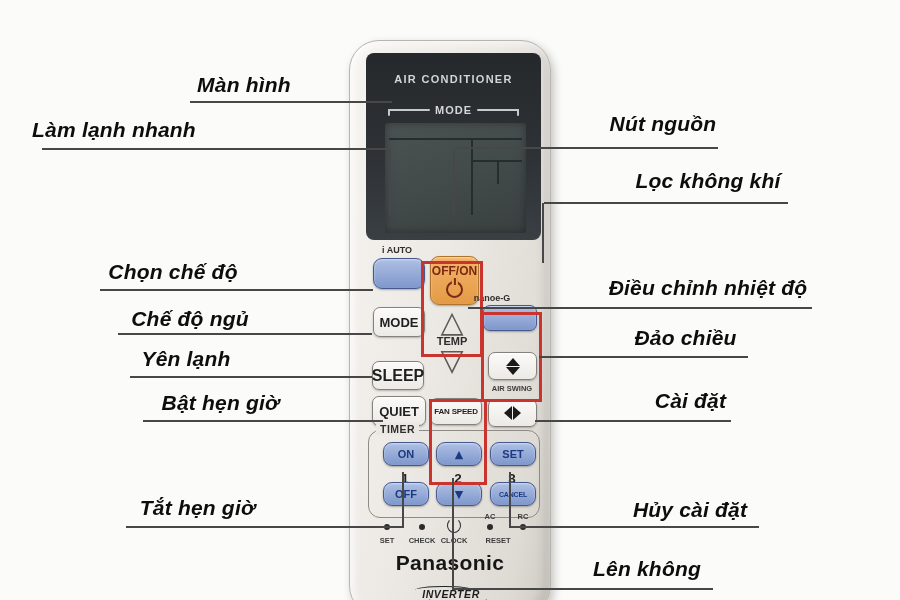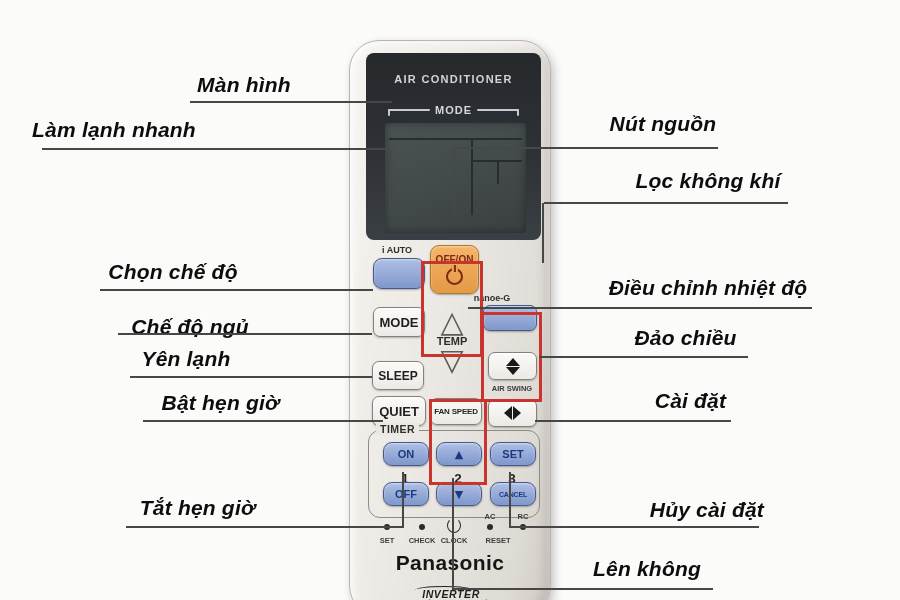--- a/index.html
+++ b/index.html
@@ -88,39 +88,39 @@
       <div class="seg-line" style="left:4px;right:4px;top:15px;height:1.6px;"></div>
       <div class="seg-line" style="left:86px;top:15px;width:1.6px;height:77px;"></div>
       <div class="seg-line" style="left:86px;right:4px;top:37px;height:1.6px;"></div>
       <div class="seg-line" style="left:112px;top:37px;width:1.6px;height:24px;"></div>
     </div>
   </div>
 
   <div class="small-cap" style="left:14px;top:204px;width:66px;">i AUTO</div>
   <div class="btn-blue" style="left:23px;top:217px;width:50px;height:29px;"></div>
 
-  <div class="btn-orange" style="left:80px;top:204px;width:47px;height:47px;font-size:10px;text-align:center;">
+  <div class="btn-orange" style="left:80px;top:215px;width:47px;height:47px;font-size:12px;text-align:center;">
     <span>OFF/ON</span>
     <span class="power"></span>
   </div>
 
   <div class="btn-white" style="left:23px;top:266px;width:50px;height:28px;font-size:13px;">
     <span>MODE</span>
   </div>
 
   <div class="small-cap" style="left:112px;top:252px;width:60px;">nanoe-G</div>
   <div class="btn-blue" style="left:133px;top:264px;width:52px;height:24px;border-radius:7px;"></div>
 
   <div style="position:absolute;left:75px;top:256px;width:54px;height:88px;display:flex;flex-direction:column;align-items:center;justify-content:center;">
     <span class="temp-tri glyph">△</span>
     <span style="font-size:11px;font-weight:800;color:#2d2d2d;">TEMP</span>
     <span class="temp-tri glyph">▽</span>
   </div>
 
-  <div class="btn-white" style="left:22px;top:320px;width:50px;height:27px;font-size:12px;">
+  <div class="btn-white" style="left:22px;top:320px;width:50px;height:27px;font-size:16px;">
     <span>SLEEP</span>
   </div>
 
   <div class="btn-white" style="left:138px;top:311px;width:47px;height:26px;gap:0;flex-direction:column;">
     <span class="tri up" style="margin-bottom:1px;"></span>
     <span class="tri dn"></span>
   </div>
   <div class="tiny-cap" style="left:133px;top:343px;width:58px;">AIR SWING</div>
   <div class="btn-white" style="left:138px;top:358px;width:47px;height:26px;gap:1px;">
     <span class="tri lf"></span>
@@ -205,25 +205,25 @@
 <div class="line" style="left:535px;top:420px;width:196px;height:2px;"></div>
 <div class="line" style="left:509px;top:472px;width:2px;height:56px;"></div>
 <div class="line" style="left:509px;top:526px;width:250px;height:2px;"></div>
 <div class="line" style="left:452px;top:478px;width:2px;height:112px;"></div>
 <div class="line" style="left:452px;top:588px;width:261px;height:2px;"></div>
 
 <div class="lbls">
   <div class="lbl" style="left:184px;top:73px;width:120px;">Màn hình</div>
   <div class="lbl" style="left:18px;top:118px;width:192px;">Làm lạnh nhanh</div>
   <div class="lbl" style="left:98px;top:260px;width:150px;">Chọn chế độ</div>
-  <div class="lbl" style="left:120px;top:315px;width:140px;">Chế độ ngủ</div>
+  <div class="lbl" style="left:120px;top:307px;width:140px;">Chế độ ngủ</div>
   <div class="lbl" style="left:130px;top:347px;width:112px;">Yên lạnh</div>
   <div class="lbl" style="left:148px;top:391px;width:145px;">Bật hẹn giờ</div>
   <div class="lbl" style="left:125px;top:496px;width:145px;">Tắt hẹn giờ</div>
 
   <div class="lbl" style="left:598px;top:112px;width:130px;">Nút nguồn</div>
   <div class="lbl" style="left:618px;top:169px;width:180px;">Lọc không khí</div>
   <div class="lbl" style="left:588px;top:276px;width:240px;">Điều chỉnh nhiệt độ</div>
   <div class="lbl" style="left:618px;top:326px;width:135px;">Đảo chiều</div>
   <div class="lbl" style="left:643px;top:389px;width:95px;">Cài đặt</div>
-  <div class="lbl" style="left:616px;top:498px;width:148px;text-align:right;">Hủy cài đặt</div>
+  <div class="lbl" style="left:616px;top:498px;width:148px;">Hủy cài đặt</div>
   <div class="lbl" style="left:578px;top:557px;width:138px;">Lên không</div>
 </div>
 
 </body></html>

